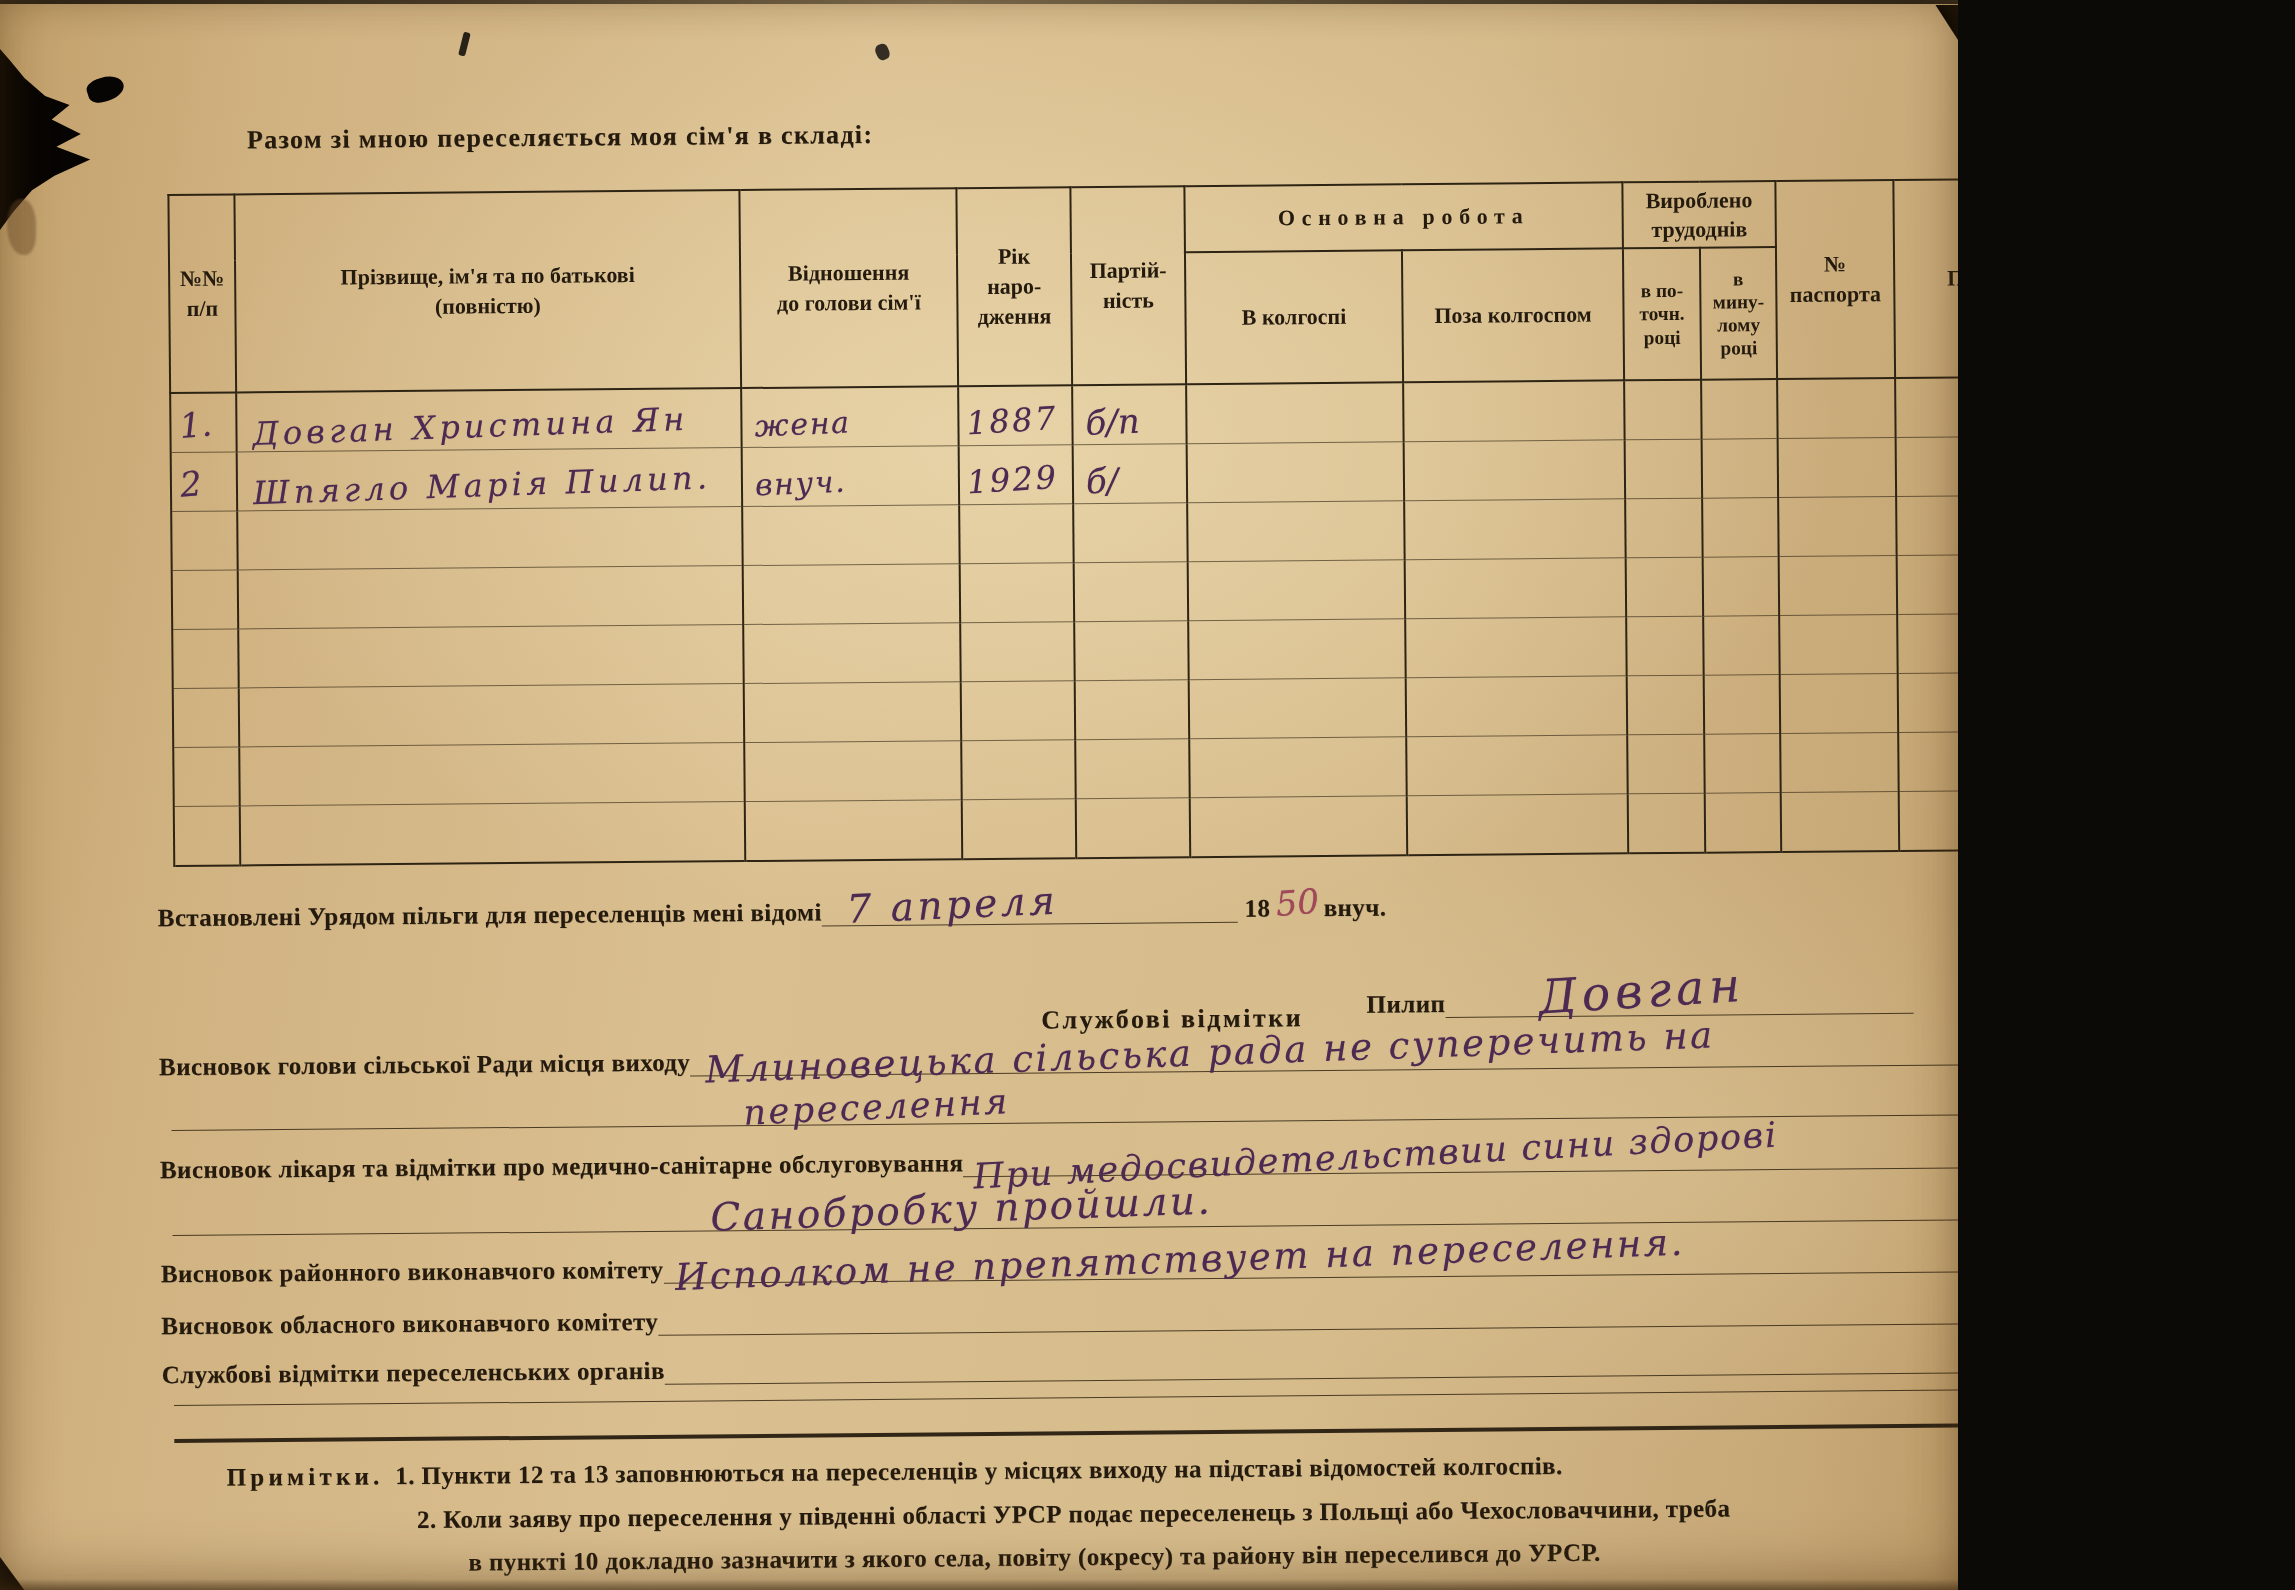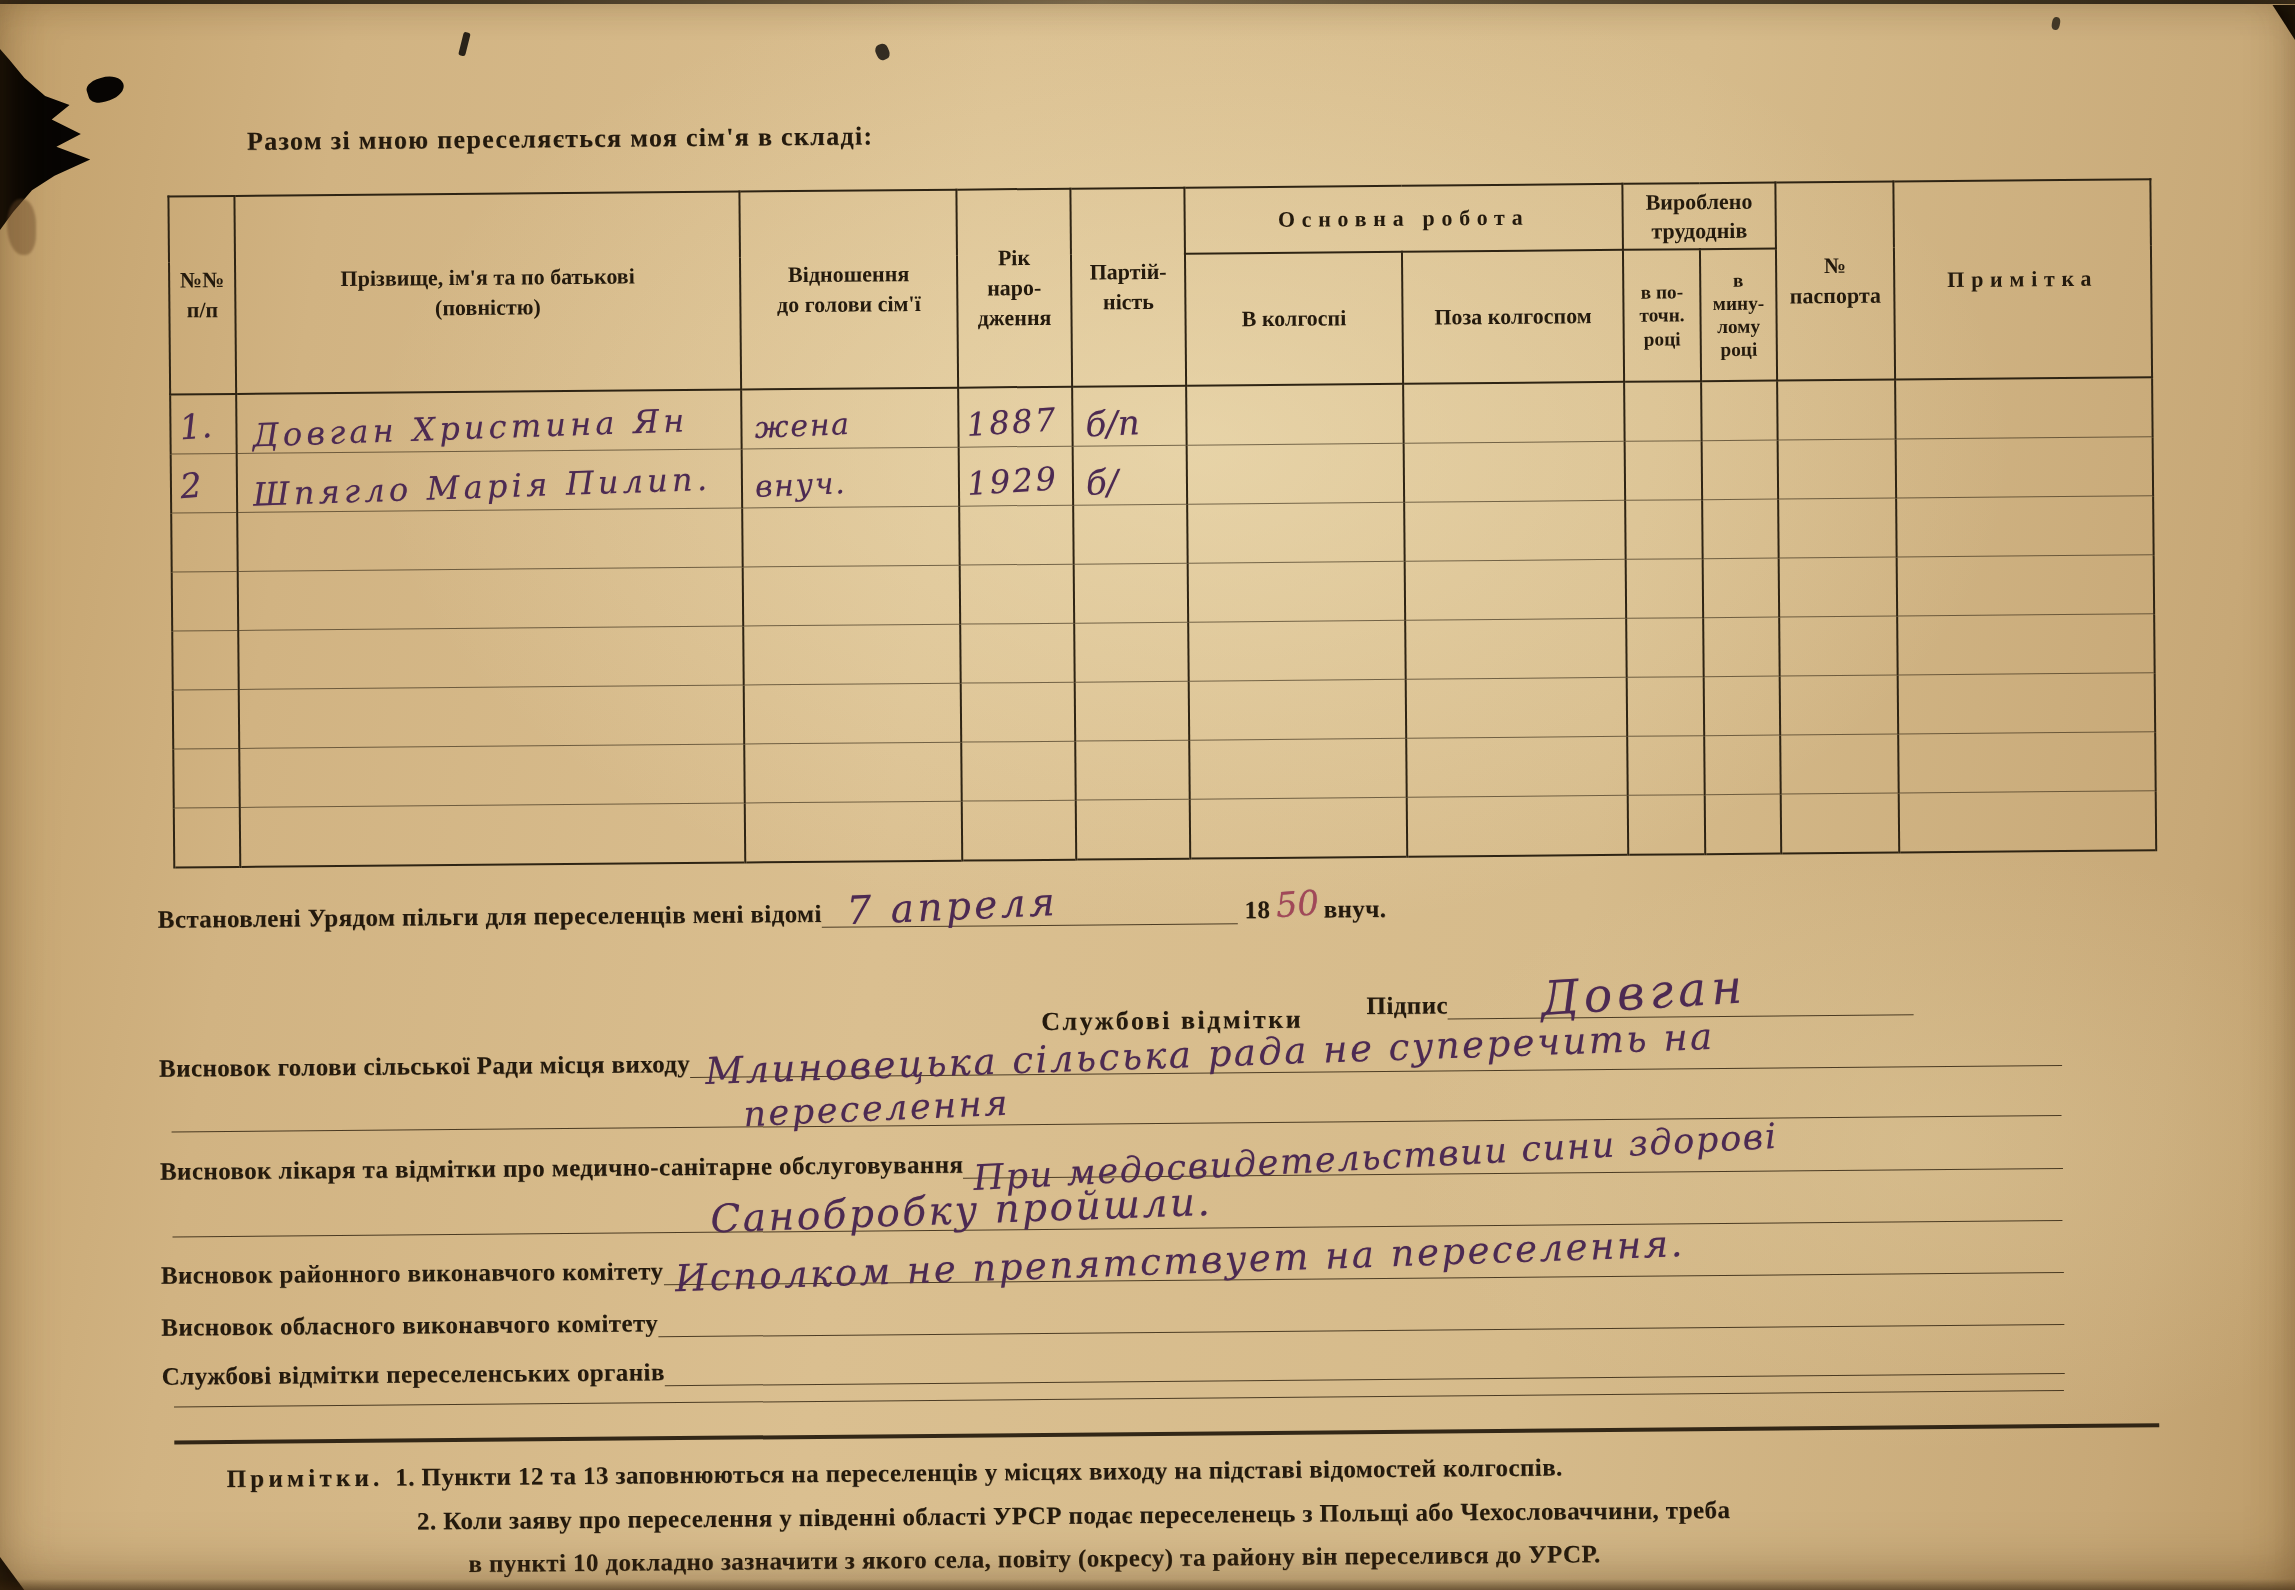--- a/index.html
+++ b/index.html
@@ -1,17 +1,17 @@
 <!DOCTYPE html>
 <html style="font-size:13.5px"><head>
 <meta charset="utf-8">
 <style>
   html,body{margin:0;padding:0;background:#0c0a07;}
   .page{
-    position:relative;width:2295px;height:1591px;overflow:hidden;
+    position:relative;width:1958px;height:1591px;overflow:hidden;
     font-family:"Liberation Serif","DejaVu Serif",serif;color:#241a0d;
     background-image:
       radial-gradient(ellipse 1262px 757px at 52% 28%, rgba(243,229,188,0.55), rgba(243,229,188,0) 65%),
       radial-gradient(ellipse 757px 437px at 84% 72%, rgba(228,208,162,0.35), rgba(0,0,0,0) 70%),
       linear-gradient(98deg,#c2a06b 0%,#d1b382 14%,#dabf90 40%,#d6bb8b 68%,#c7a877 92%,#bd9c69 100%);
   }
   .page::after{
     content:"";position:absolute;inset:0;pointer-events:none;
     box-shadow: inset 0 -35px 59px -20px rgba(88,58,24,0.38), inset 0 20px 42px -23.6px rgba(80,55,25,0.28),
                 inset -25px 0 50px -25px rgba(90,62,28,0.28), inset 25px 0 59px -25px rgba(95,65,30,0.30);
@@ -251,21 +251,21 @@
       <span class="lbl print">Встановлені Урядом пільги для переселенців мені відомі</span>
       <span class="rule" style="max-width:416px;">
         <span class="hw" style="left:25px;font-size:39px;letter-spacing:3.4px;transform:rotate(-2deg);">7 апреля</span>
       </span>
       <span class="lbl print" style="margin-left:6.7px;">18</span>
       <span class="hw" style="font-size:34px;color:#a24858;margin:0 5px;transform:rotate(-4deg);">50</span>
       <span class="lbl print">внуч.</span>
     </div>
 
     <div class="fline" style="left:1364px;top:991px;width:547px;">
-      <span class="lbl print">Підпис</span>
+      <span class="lbl print">Пилип</span>
       <span class="rule">
         <span class="hw" style="left:93px;font-size:47px;letter-spacing:5px;transform:rotate(-3deg);">Довган</span>
       </span>
     </div>
 
     <div class="serv-head print">Службові відмітки</div>
 
     <div class="fline" style="left:156px;top:1043px;width:1903px;">
       <span class="lbl print">Висновок голови сільської Ради місця виходу</span>
       <span class="rule">

